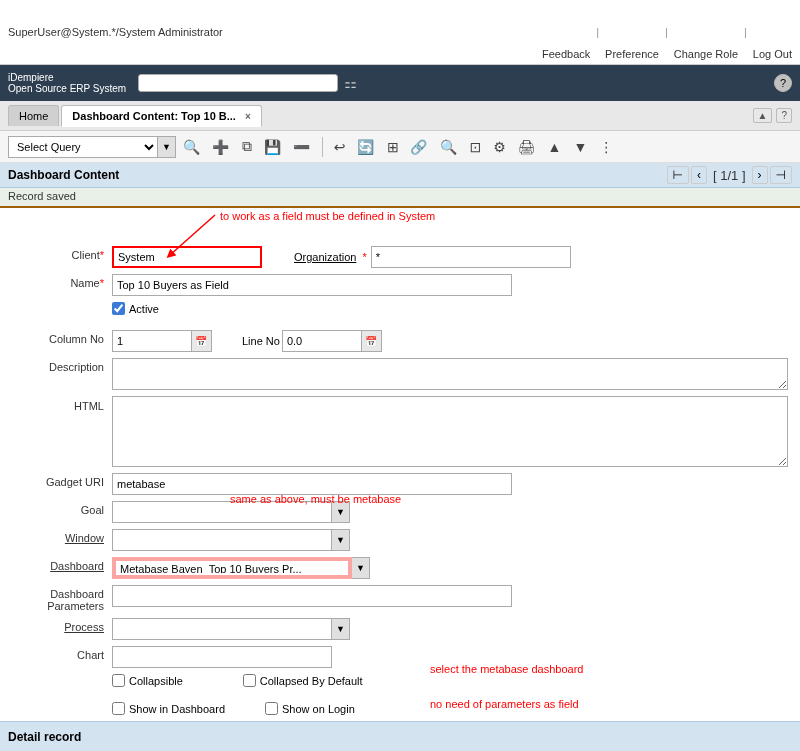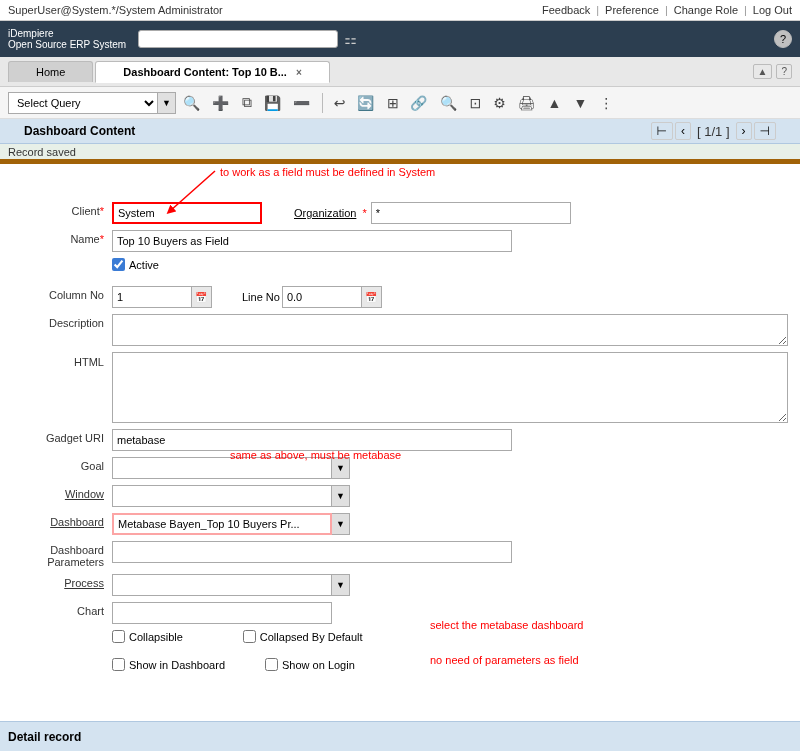--- a/index.html
+++ b/index.html
@@ -10,21 +10,21 @@
       background: #fff;
       border-bottom: 1px solid #ccc;
       padding: 4px 8px;
       display: flex;
       justify-content: flex-end;
       align-items: center;
       font-size: 11px;
       color: #333;
     }
     .top-header .user-info { margin-right: auto; font-size: 11px; }
-    .top-header a { color: #333; text-decoration: none; cursor: pointer; }
+    .top-header a { color: #333; text-decoration: none; cursor: pointer; margin-top: 44px; }
     .top-header .sep { margin: 0 6px; color: #999; }
 
     
     .app-header {
       background: #2c3e50;
       display: flex;
       align-items: center;
       padding: 4px 8px;
       height: 36px;
     }
@@ -65,21 +65,21 @@
       border-bottom: 1px solid #ccc;
       display: flex;
       align-items: center;
       padding: 0 8px;
       height: 30px;
     }
     .tab {
       background: #d0d0d0;
       border: 1px solid #bbb;
       border-bottom: none;
-      padding: 4px 27px;
+      padding: 4px 10px;
       font-size: 11px;
       cursor: pointer;
       border-radius: 3px 3px 0 0;
       margin-right: 2px;
     }
     .tab.active {
       background: #fff;
       border-bottom: 1px solid #fff;
       font-weight: bold;
     }
@@ -177,21 +177,21 @@
       font-weight: bold;
       font-size: 12px;
       border-bottom: 1px solid #b0c8e0;
     }
 
     .status-bar {
       background: #e8f0e8;
       padding: 2px 8px;
       font-size: 11px;
       color: #333;
-      border-bottom: 5px solid #a16207;
+      border-bottom: 2px solid #a16207;
       height: 20px;
     }
 
     
     .form-area {
       padding: 8px 12px;
       position: relative;
     }
 
     .form-row {
@@ -379,21 +379,21 @@
     <button class="toolbar-btn">🔗</button>
     <button class="toolbar-btn">🔍</button>
     <button class="toolbar-btn">⊡</button>
     <button class="toolbar-btn">⚙</button>
     <button class="toolbar-btn">🖨</button>
     <button class="toolbar-btn">▲</button>
     <button class="toolbar-btn">▼</button>
     <button class="toolbar-btn">⋮</button>
   </div>
 
-  <div style="display:flex; align-items:center; background:#d4e3f0; padding:3px 24px; border-bottom:1px solid #b0c8e0;">
+  <div style="display:flex; align-items:center; background:#d4e3f0; padding:3px 8px; border-bottom:1px solid #b0c8e0;">
     <span class="section-header" style="background:none; border:none; padding:0; flex:1;">Dashboard Content</span>
     <div class="record-nav">
       <button class="record-nav-btn">⊢</button>
       <button class="record-nav-btn">‹</button>
       <span class="record-count">[ 1/1 ]</span>
       <button class="record-nav-btn">›</button>
       <button class="record-nav-btn">⊣</button>
     </div>
   </div>
 
@@ -512,21 +512,21 @@
       </div>
 
       <div style="position:absolute; top:455px; left:430px; color:red; font-size:11px; white-space:nowrap; z-index:10; pointer-events:none;">
         <span>select the metabase dashboard</span>
       </div>
 
       <div class="form-row">
         <div class="form-label underlined">Dashboard</div>
         <div class="form-field">
           <div class="select-with-arrow">
-            <select style="width:220px; border:2px solid #fca5a5; height:22px; font-size:11px;">
+            <select style="width:240px; border:4px solid #fca5a5; height:22px; font-size:11px;">
               <option>Metabase Bayen_Top 10 Buyers Pr...</option>
             </select>
             <div class="arrow-btn">▼</div>
           </div>
         </div>
       </div>
 
       <div style="position:absolute; top:490px; left:430px; color:red; font-size:11px; white-space:nowrap; z-index:10; pointer-events:none;">
         <span>no need of parameters as field</span>
       </div>

